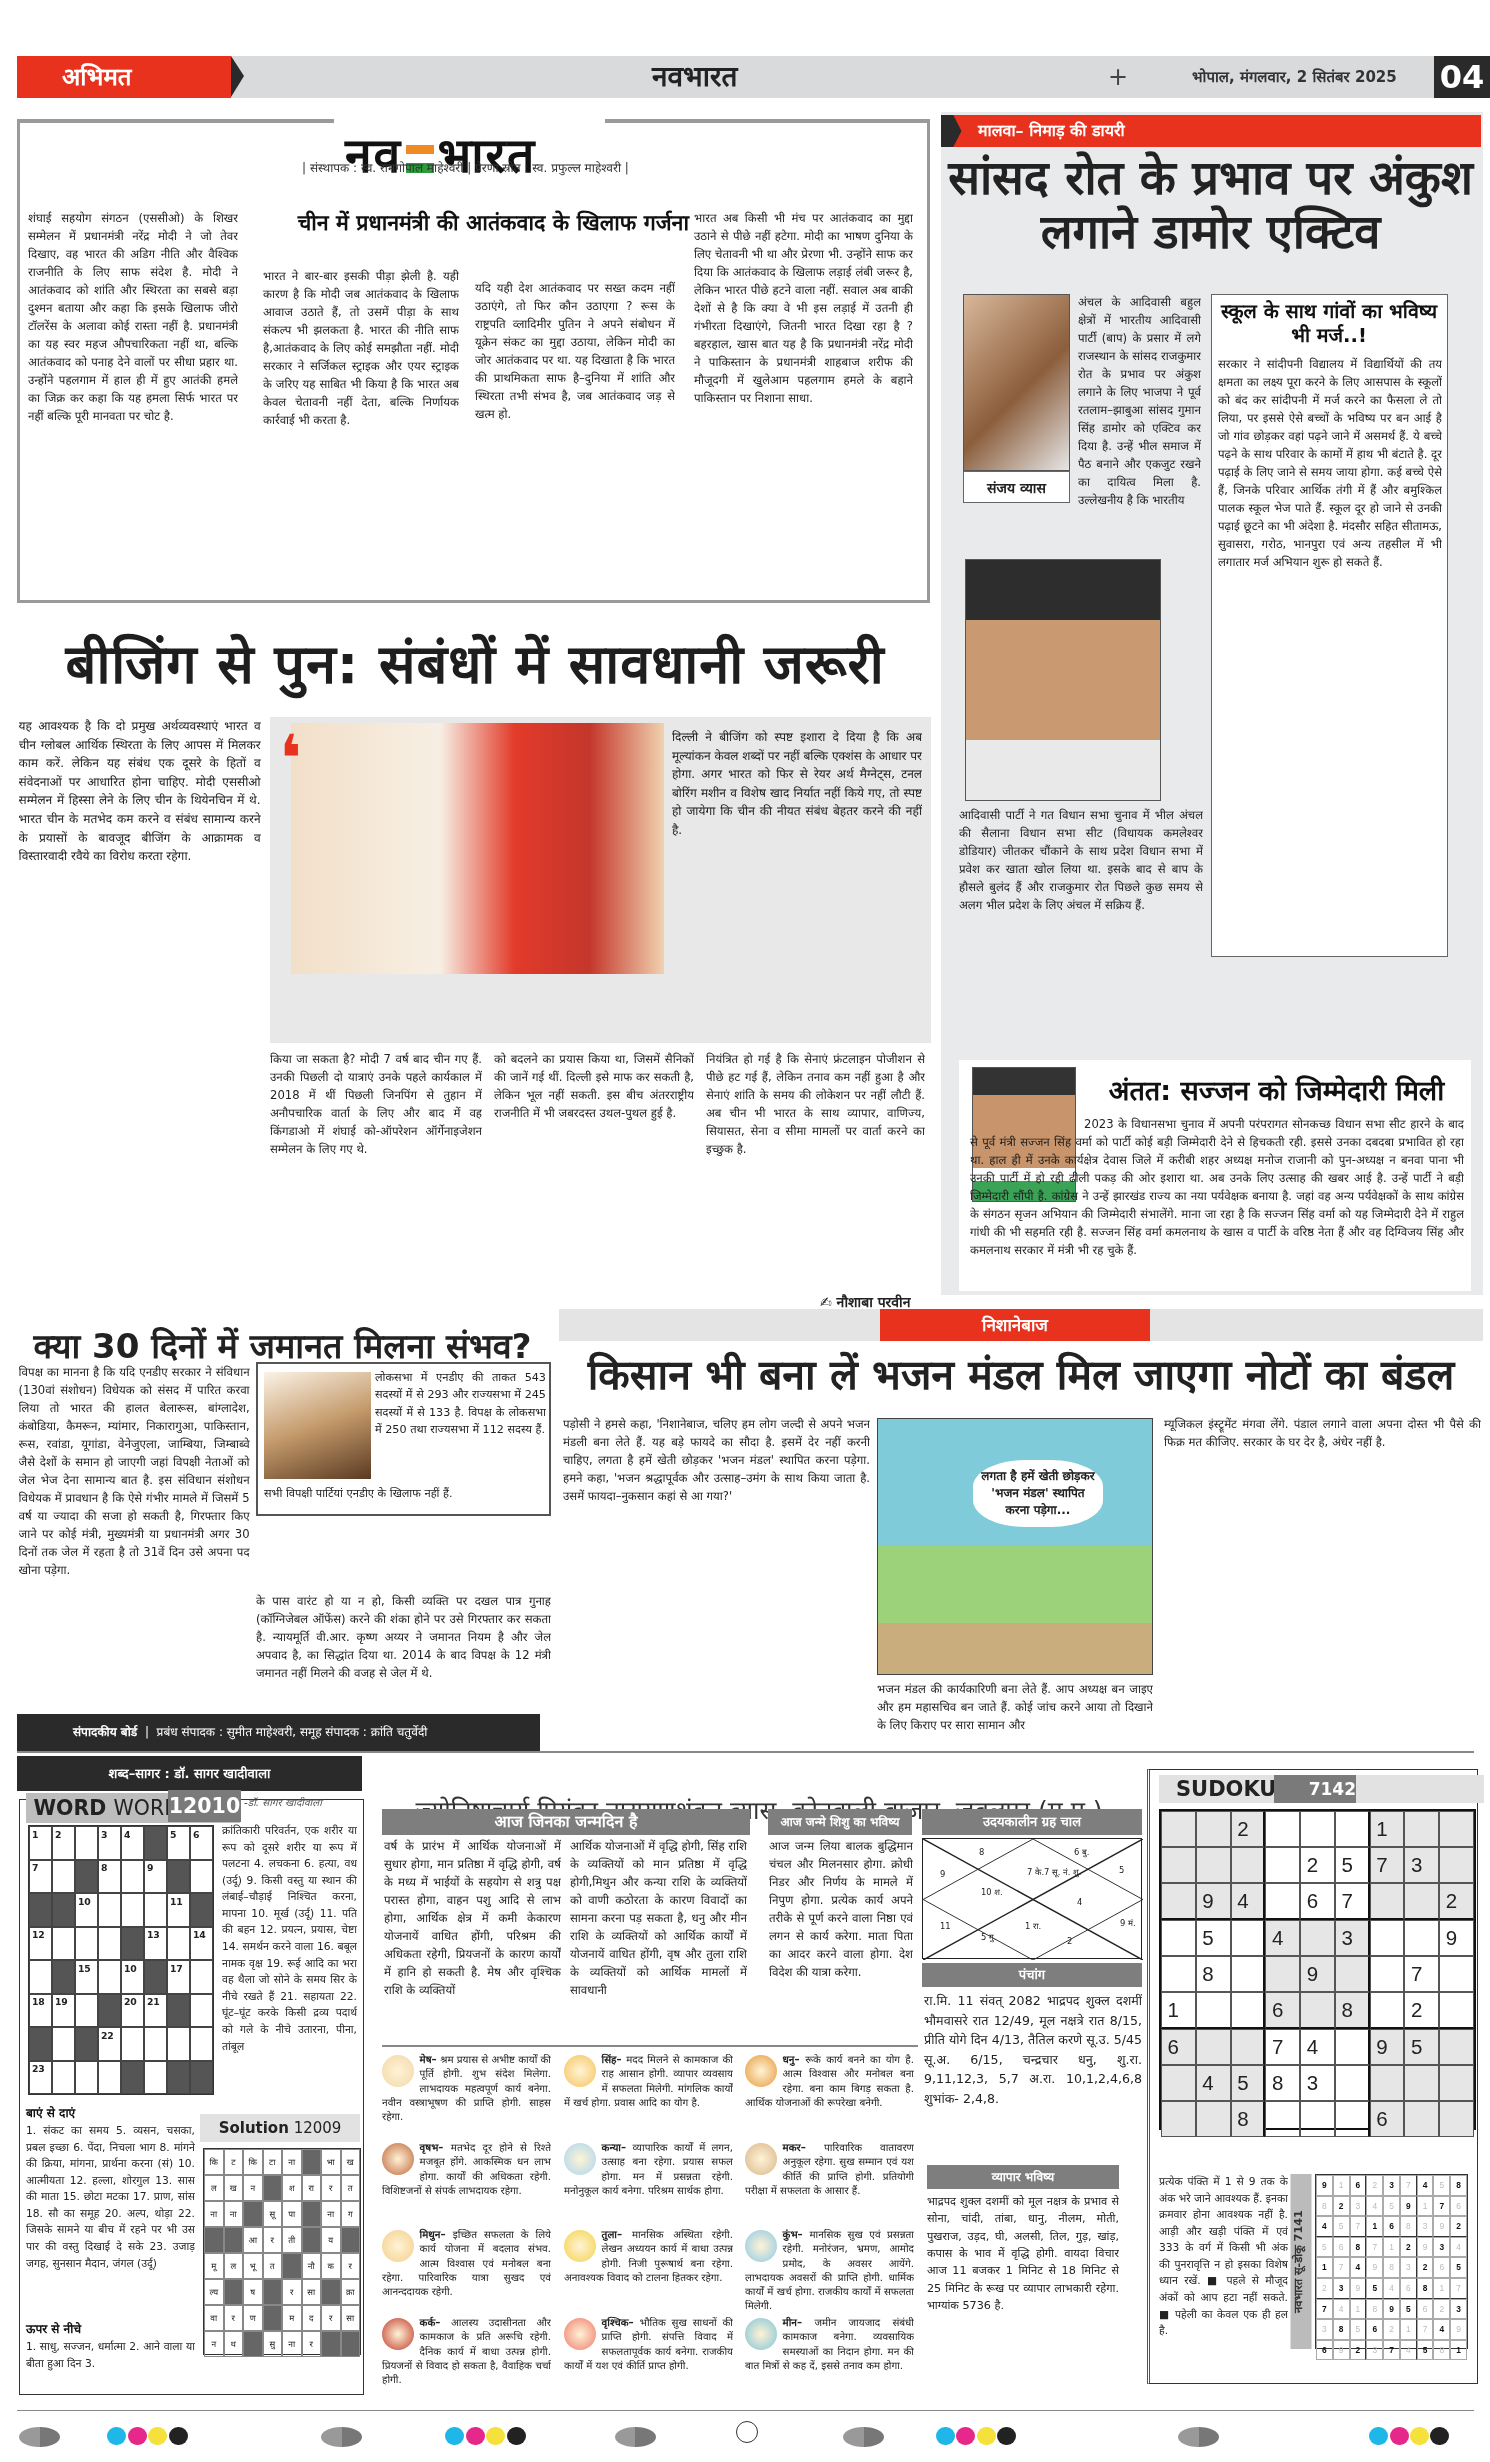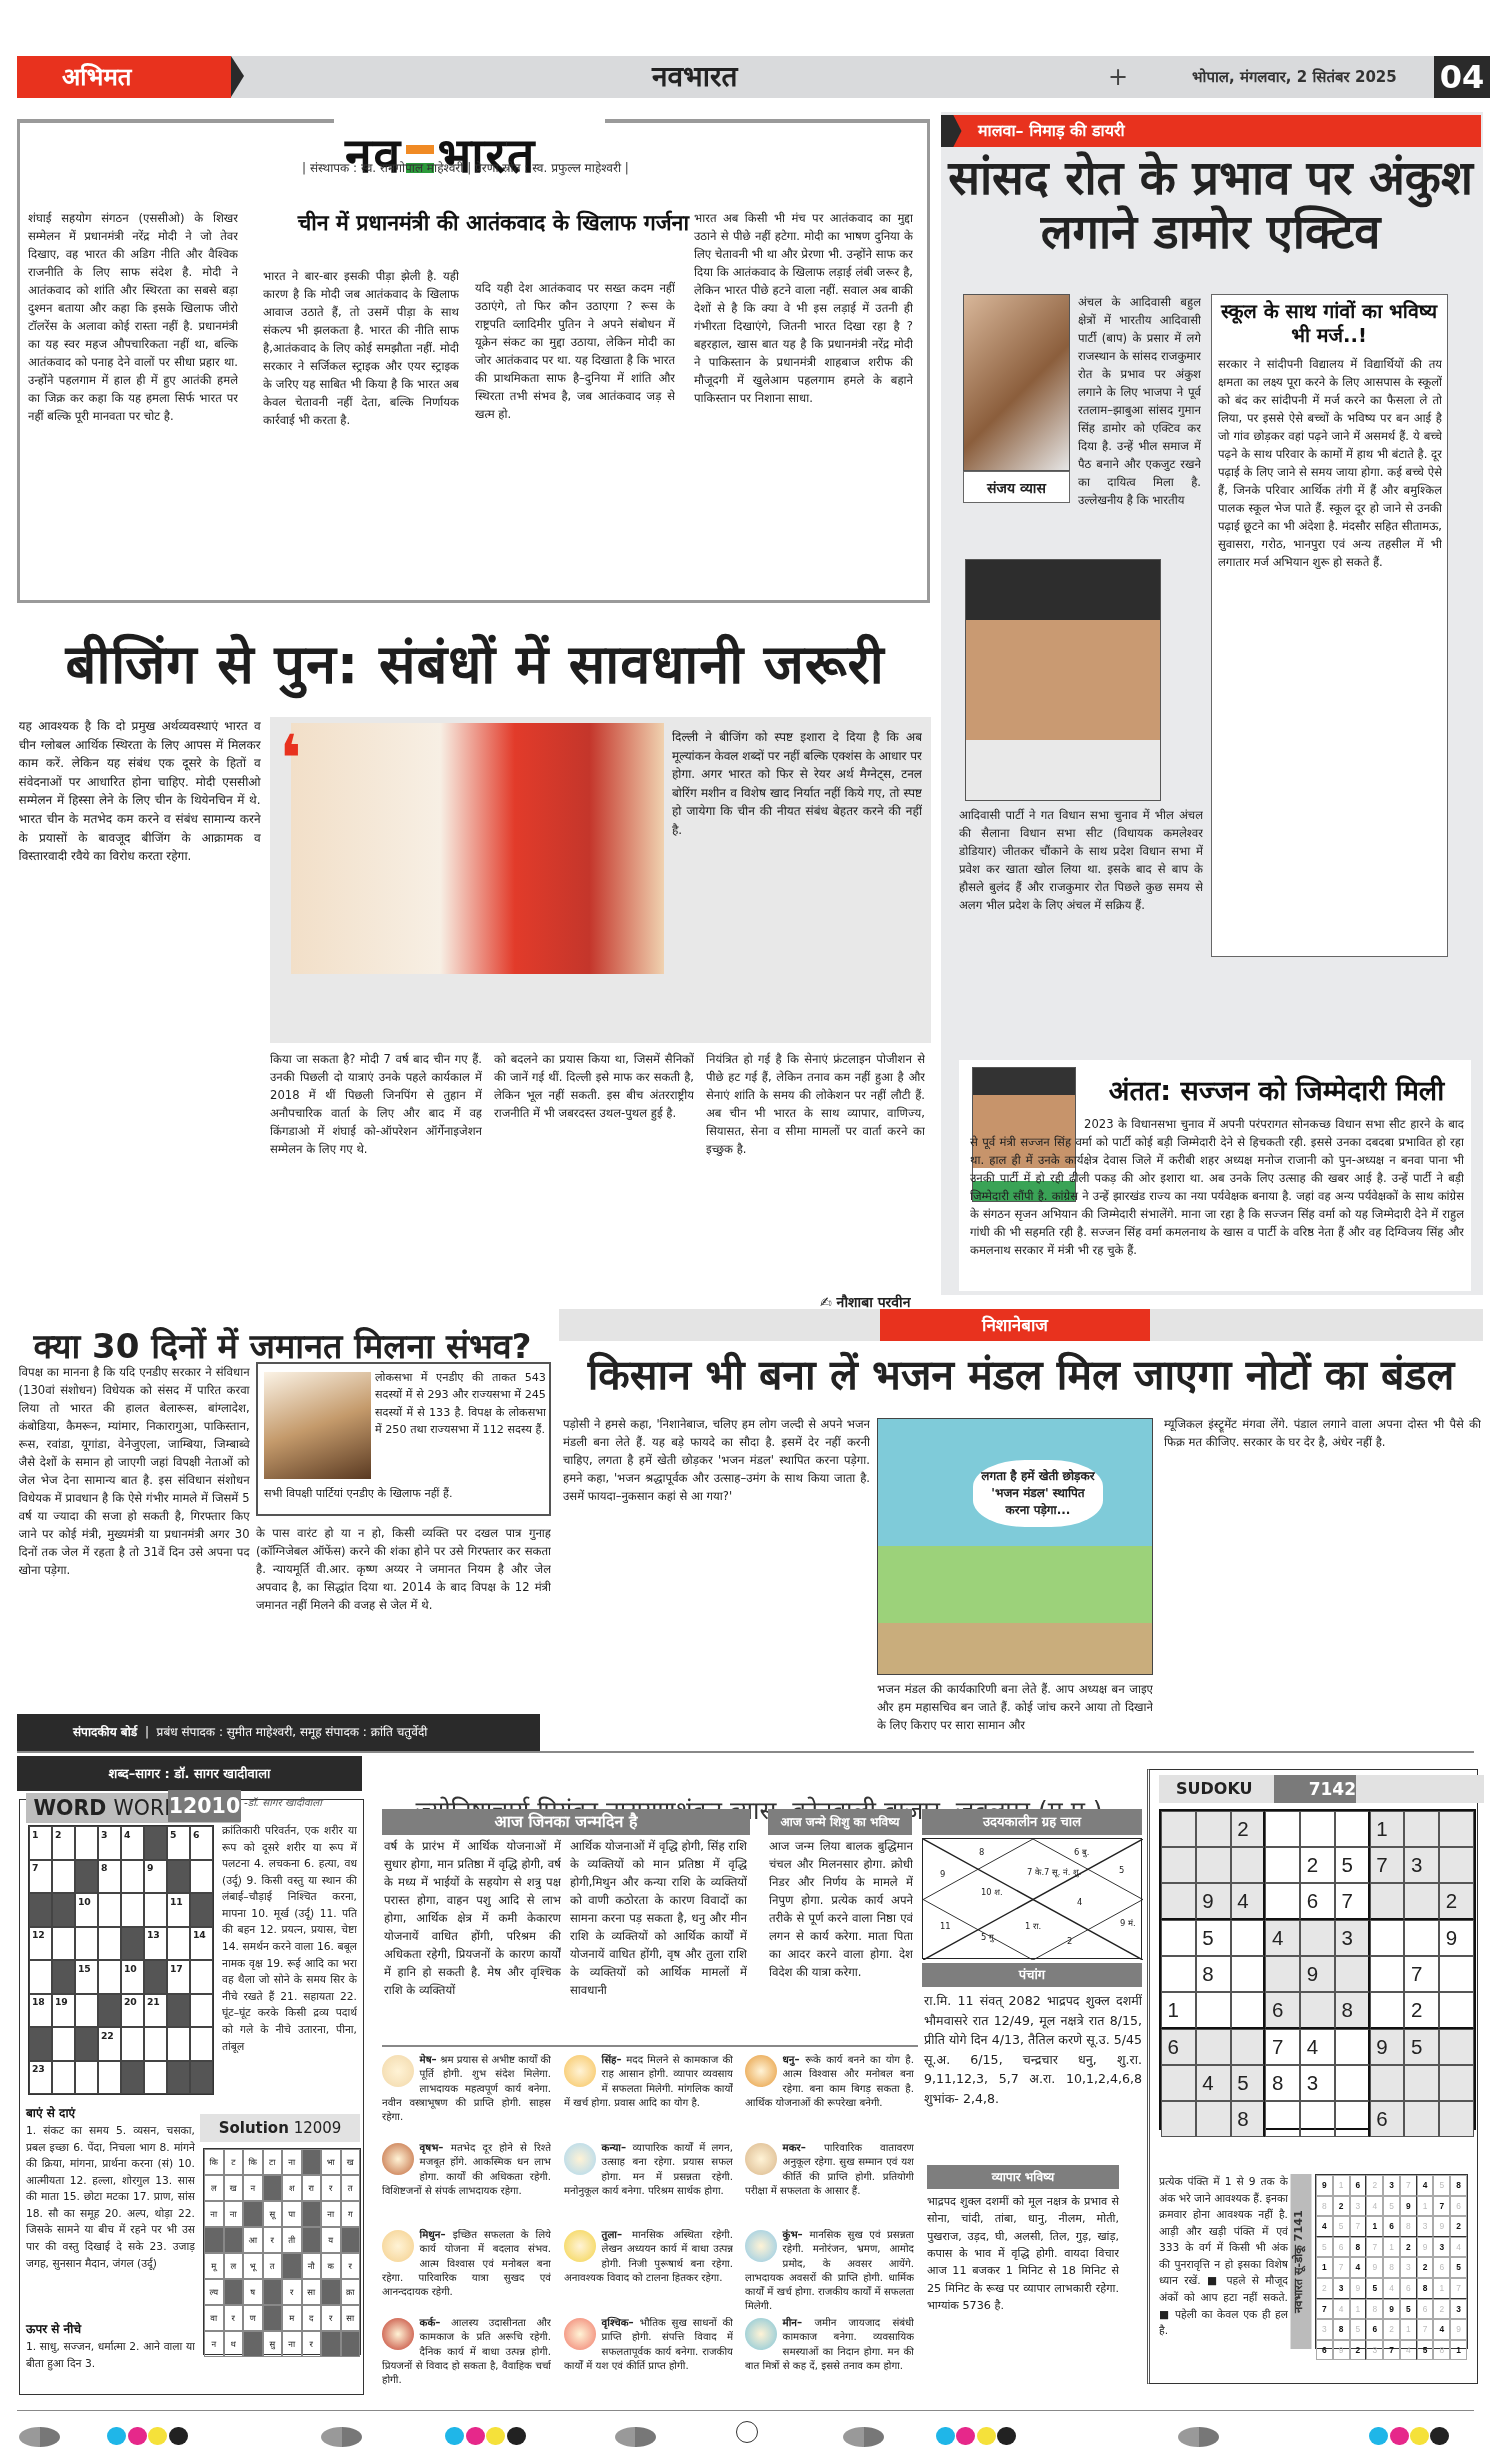--- a/index.html
+++ b/index.html
@@ -51,21 +51,21 @@
 .cw-grid{left:28px;top:1825px;width:186px;height:270px;display:grid;grid-template-columns:repeat(8,1fr);grid-template-rows:repeat(8,1fr);border:0.9px solid #333}
 .cw-grid div{border:0.9px solid #444;font-size:9.3px;font-weight:bold;padding:0.9px 1.9px}
 .cw-grid .b{background:#555}
 .sol-grid{left:203px;top:2148px;width:158px;height:207px;display:grid;grid-template-columns:repeat(8,1fr);grid-template-rows:repeat(8,1fr);border:0.9px solid #333}
 .sol-grid div{border:0.9px solid #888;font-size:8.4px;text-align:center;line-height:24px}
 .sol-grid .b{background:#666}
 .astro-title{left:377px;top:1793px;width:764px;font-size:25px;text-align:center;color:#333}
 .grey-hdr{background:#7e7e7e;color:#fff;font-weight:bold;text-align:center}
 .kundli{left:922px;top:1838px;width:220px;height:121px;border:1.4px solid #222;background:#fff}
 .sudoku-wrap{left:1147px;top:1769px;width:331px;height:615px;border:0.9px solid #333;border-left:3.7px double #555}
-.sdk-title{left:1159px;top:1775px;width:325px;height:28px;background:#e2e2e2;font-size:16px;font-weight:bold;line-height:28px;padding-left:17px}
+.sdk-title{left:1159px;top:1775px;width:325px;height:28px;background:#e2e2e2;font-size:21px;font-weight:bold;line-height:28px;padding-left:17px}
 .sdk-num{left:1274px;top:1775px;width:82px;height:28px;background:#7a7a7a;color:#fff;text-align:right;font-weight:bold;font-size:17px;line-height:28px}
 .sdk-grid{left:1159px;top:1809px;width:317px;height:321px;display:grid;grid-template-columns:repeat(9,1fr);grid-template-rows:repeat(9,1fr);border:2.8px solid #111}
 .sdk-grid div{border:0.9px solid #555;font-size:20.5px;font-family:"Liberation Sans",sans-serif;padding-left:5.6px;line-height:34px}
 .sdk-grid .s{background:#e6e6e6}
 .sdk-grid .r3{border-right:2.8px solid #111}
 .sdk-grid .b3{border-bottom:2.8px solid #111}
 .sol-sdk{left:1315px;top:2174px;width:153px;height:175px;display:grid;grid-template-columns:repeat(9,1fr);grid-template-rows:repeat(9,1fr);border:1.9px solid #333}
 .sol-sdk div{border:0.9px solid #aaa;font-size:8.4px;text-align:center;line-height:18.6px;font-family:"Liberation Sans",sans-serif}
 .sol-sdk .g{color:#bbb}
 .sol-sdk .k{color:#111;font-weight:bold}
@@ -126,21 +126,21 @@
 <div class="abs photo" style="left:972px;top:1067px;width:104px;height:135px;background:linear-gradient(#333 0 20%,#c7946b 20% 75%,#fff 75% 85%,#3aa356 85%)"></div>
 <div class="abs h1" style="left:1090px;top:1071px;width:373px;font-size:27px;text-align:center">अंतत: सज्जन को जिम्मेदारी मिली</div>
 <div class="abs text-col" style="left:970px;top:1116px;width:494px;height:169px;overflow:hidden;font-size:11.6px;text-indent:114px">2023 के विधानसभा चुनाव में अपनी परंपरागत सोनकच्छ विधान सभा सीट हारने के बाद से पूर्व मंत्री सज्जन सिंह वर्मा को पार्टी कोई बड़ी जिम्मेदारी देने से हिचकती रही. इससे उनका दबदबा प्रभावित हो रहा था. हाल ही में उनके कार्यक्षेत्र देवास जिले में करीबी शहर अध्यक्ष मनोज राजानी को पुन-अध्यक्ष न बनवा पाना भी उनकी पार्टी में हो रही ढीली पकड़ की ओर इशारा था. अब उनके लिए उत्साह की खबर आई है. उन्हें पार्टी ने बड़ी जिम्मेदारी सौंपी है. कांग्रेस ने उन्हें झारखंड राज्य का नया पर्यवेक्षक बनाया है. जहां वह अन्य पर्यवेक्षकों के साथ कांग्रेस के संगठन सृजन अभियान की जिम्मेदारी संभालेंगे. माना जा रहा है कि सज्जन सिंह वर्मा को यह जिम्मेदारी देने में राहुल गांधी की भी सहमति रही है. सज्जन सिंह वर्मा कमलनाथ के खास व पार्टी के वरिष्ठ नेता हैं और वह दिग्विजय सिंह और कमलनाथ सरकार में मंत्री भी रह चुके हैं.</div>
 
 <div class="abs q-headline">क्या 30 दिनों में जमानत मिलना संभव?</div>
 <div class="abs text-col" style="left:18.6px;top:1364px;width:231px;height:326px;overflow:hidden">विपक्ष का मानना है कि यदि एनडीए सरकार ने संविधान (130वां संशोधन) विधेयक को संसद में पारित करवा लिया तो भारत की हालत बेलारूस, बांग्लादेश, कंबोडिया, कैमरून, म्यांमार, निकारागुआ, पाकिस्तान, रूस, रवांडा, यूगांडा, वेनेजुएला, जाम्बिया, जिम्बाब्वे जैसे देशों के समान हो जाएगी जहां विपक्षी नेताओं को जेल भेज देना सामान्य बात है. इस संविधान संशोधन विधेयक में प्रावधान है कि ऐसे गंभीर मामले में जिसमें 5 वर्ष या ज्यादा की सजा हो सकती है, गिरफ्तार किए जाने पर कोई मंत्री, मुख्यमंत्री या प्रधानमंत्री अगर 30 दिनों तक जेल में रहता है तो 31वें दिन उसे अपना पद खोना पड़ेगा.</div>
 <div class="abs gavel-box"></div>
 <div class="abs gavel-img"></div>
 <div class="abs text-col" style="left:375px;top:1369px;width:171px;height:112px;overflow:hidden;font-size:11.2px">लोकसभा में एनडीए की ताकत 543 सदस्यों में से 293 और राज्यसभा में 245 सदस्यों में से 133 है. विपक्ष के लोकसभा में 250 तथा राज्यसभा में 112 सदस्य हैं.</div>
 <div class="abs" style="left:264px;top:1486px;width:284px;font-size:11.2px">सभी विपक्षी पार्टियां एनडीए के खिलाफ नहीं हैं.</div>
-<div class="abs text-col" style="left:256px;top:1525px;width:295px;height:177px;overflow:hidden">के पास वारंट हो या न हो, किसी व्यक्ति पर दखल पात्र गुनाह (कॉग्निजेबल ऑफेंस) करने की शंका होने पर उसे गिरफ्तार कर सकता है. न्यायमूर्ति वी.आर. कृष्ण अय्यर ने जमानत नियम है और जेल अपवाद है, का सिद्धांत दिया था. 2014 के बाद विपक्ष के 12 मंत्री जमानत नहीं मिलने की वजह से जेल में थे.</div>
+<div class="abs text-col" style="left:256px;top:1593px;width:295px;height:177px;overflow:hidden">के पास वारंट हो या न हो, किसी व्यक्ति पर दखल पात्र गुनाह (कॉग्निजेबल ऑफेंस) करने की शंका होने पर उसे गिरफ्तार कर सकता है. न्यायमूर्ति वी.आर. कृष्ण अय्यर ने जमानत नियम है और जेल अपवाद है, का सिद्धांत दिया था. 2014 के बाद विपक्ष के 12 मंत्री जमानत नहीं मिलने की वजह से जेल में थे.</div>
 
 <div class="abs nishane-bar"></div>
 <div class="abs nishane-tag">निशानेबाज</div>
 <div class="abs farmer-headline">किसान भी बना लें भजन मंडल मिल जाएगा नोटों का बंडल</div>
 <div class="abs text-col" style="left:563px;top:1416px;width:307px;height:321px;overflow:hidden">पड़ोसी ने हमसे कहा, 'निशानेबाज, चलिए हम लोग जल्दी से अपने भजन मंडली बना लेते हैं. यह बड़े फायदे का सौदा है. इसमें देर नहीं करनी चाहिए, लगता है हमें खेती छोड़कर 'भजन मंडल' स्थापित करना पड़ेगा. हमने कहा, 'भजन श्रद्धापूर्वक और उत्साह–उमंग के साथ किया जाता है. उसमें फायदा–नुकसान कहां से आ गया?'</div>
 <div class="abs cartoon"></div>
 <div class="abs bubble">लगता है हमें खेती छोड़कर 'भजन मंडल' स्थापित करना पड़ेगा...</div>
 <div class="abs text-col" style="left:877px;top:1681px;width:276px;height:56px;overflow:hidden">भजन मंडल की कार्यकारिणी बना लेते हैं. आप अध्यक्ष बन जाइए और हम महासचिव बन जाते हैं. कोई जांच करने आया तो दिखाने के लिए किराए पर सारा सामान और</div>
 <div class="abs text-col" style="left:1164px;top:1416px;width:317px;height:321px;overflow:hidden">म्यूजिकल इंस्ट्रूमेंट मंगवा लेंगे. पंडाल लगाने वाला अपना दोस्त भी पैसे की फिक्र मत कीजिए. सरकार के घर देर है, अंधेर नहीं है.</div>
 

